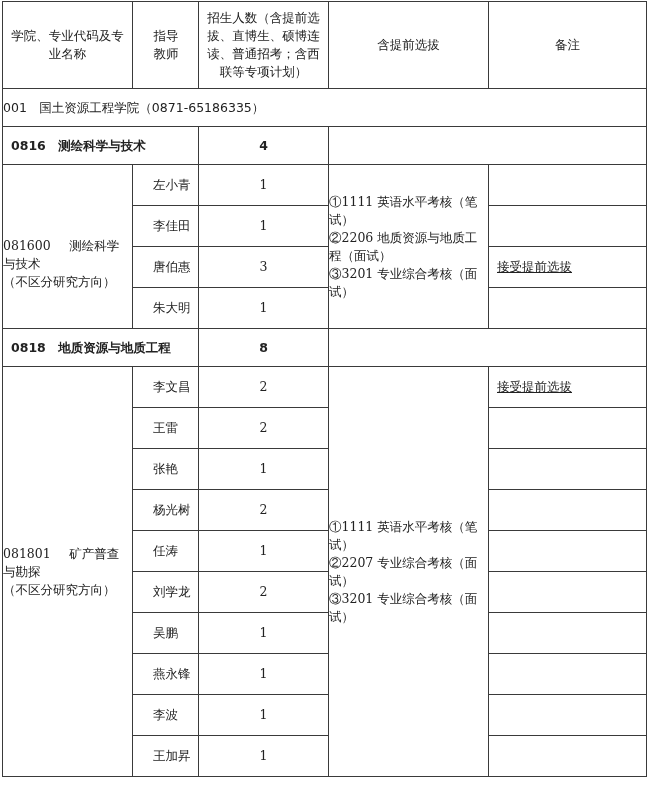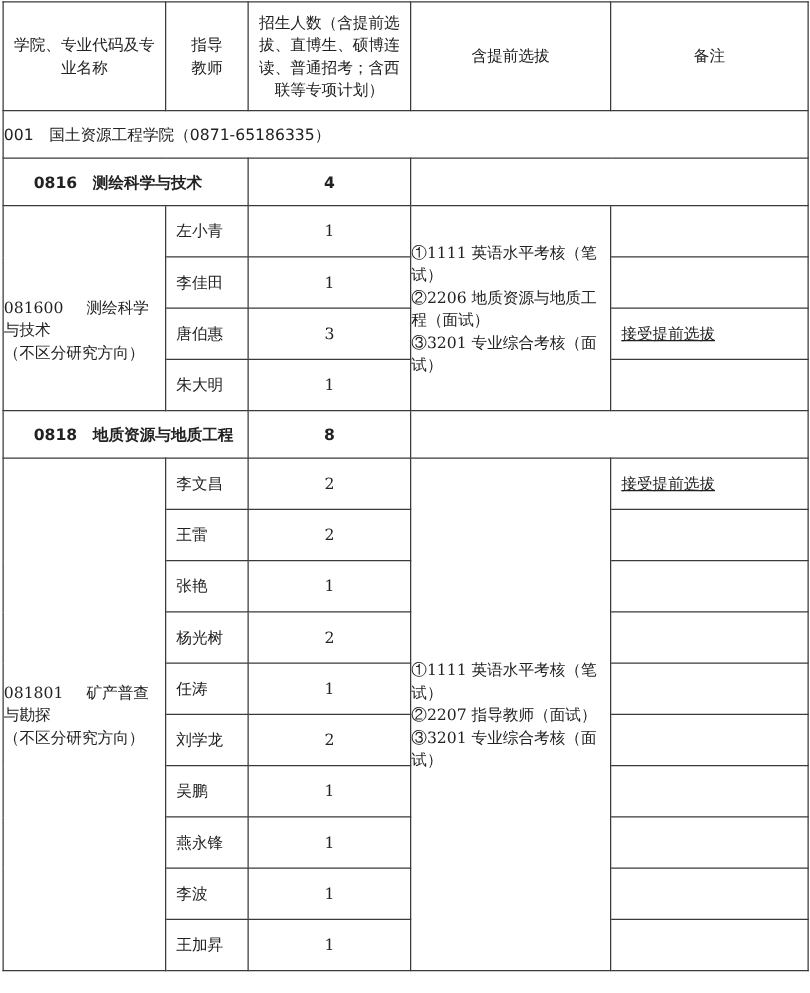--- a/index.html
+++ b/index.html
@@ -16,24 +16,24 @@
     padding: 0;
     vertical-align: middle;
     font-size: 12.5px;
     line-height: 18px;
   }
   .hdr td { height: 86px; text-align: center; font-family: "DejaVu Sans", "Liberation Sans", sans-serif; font-size: 12px; line-height: 17px; }
   .hdr td.c1 { padding: 0 8px; margin-left: 20px; }
   .hdr td.c3 { padding: 0 6px; font-family: Liberation Serif, serif; }
   .school td { height: 37px; font-family: "DejaVu Sans", "Liberation Sans", sans-serif; font-weight: normal; font-size: 14px; padding-left: 8px; }
   .major td { height: 37px; font-family: "DejaVu Sans", "Liberation Sans", sans-serif; font-weight: bold; font-size: 14px; }
-  .major .mcode { padding-left: 24px; margin-left: 42px; }
+  .major .mcode { padding-left: 8px; margin-left: 42px; }
   .major .mcount { text-align: center; }
   .teacher td { height: 40px; }
-  .teacher td.name { padding-left: 8px; }
+  .teacher td.name { padding-left: 20px; }
   .teacher td.quota { text-align: center; }
   .teacher td.note { padding-left: 8px; text-decoration: underline; }
   .prog { padding: 0 6px; text-align: left; }
   .exam { padding: 0 6px; text-align: left; }
   .exam div { white-space: normal; }
   .prog.mid { vertical-align: middle; }
   .exam.mid2 { vertical-align: middle; }
 </style>
 </head>
 <body>
@@ -43,21 +43,21 @@
     <col style="width:130px">
     <col style="width:66px">
     <col style="width:130px">
     <col style="width:160px">
     <col style="width:158px">
   </colgroup>
 
   <tbody>
       <tr class="hdr">
     <td class="c1">学院、专业代码及专业名称</td>
-    <td class="c2"><span style="display:inline-block;width:26px;">指导教师</span></td>
+    <td class="c2"><span style="display:inline-block;width:26px;text-align:right;">指导教师</span></td>
     <td class="c3">招生人数（含提前选拔、直博生、硕博连读、普通招考；含西联等专项计划）</td>
     <td>含提前选拔</td>
     <td>备注</td>
   </tr>
 
   <tr class="school">
     <td colspan="5">001　国土资源工程学院（0871-65186335）</td>
   </tr>
 
   <tr class="major">
@@ -106,21 +106,21 @@
   <tr class="teacher">
     <td rowspan="10" class="prog mid">
       <div style="word-spacing:2px;">081801　 矿产普查</div>
       <div>与勘探</div>
       <div>（不区分研究方向）</div>
     </td>
     <td class="name">李文昌</td>
     <td class="quota">2</td>
     <td rowspan="10" class="exam mid2">
       <div>①1111 英语水平考核（笔试）</div>
-      <div>②2207 指导教师（面试）</div>
+      <div>②2207 专业综合考核（面试）</div>
       <div>③3201 专业综合考核（面试）</div>
     </td>
     <td class="note">接受提前选拔</td>
   </tr>
   <tr class="teacher">
     <td class="name">王雷</td>
     <td class="quota">2</td>
     <td class="note"></td>
   </tr>
   <tr class="teacher">

